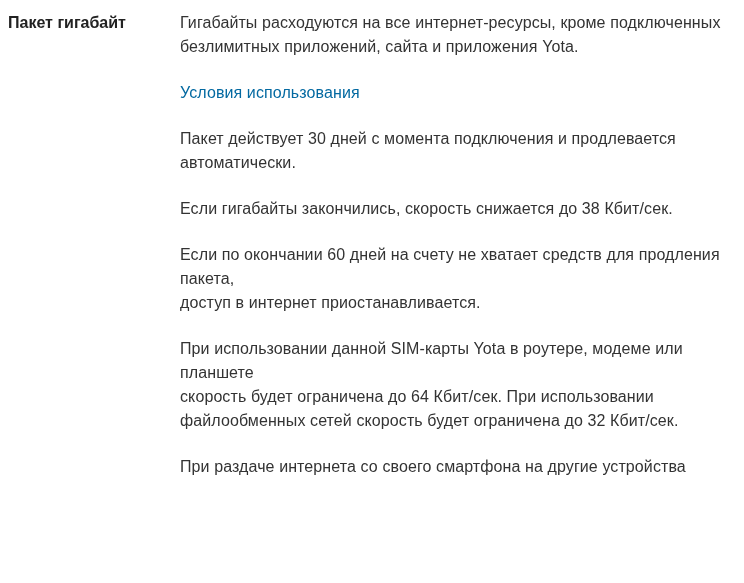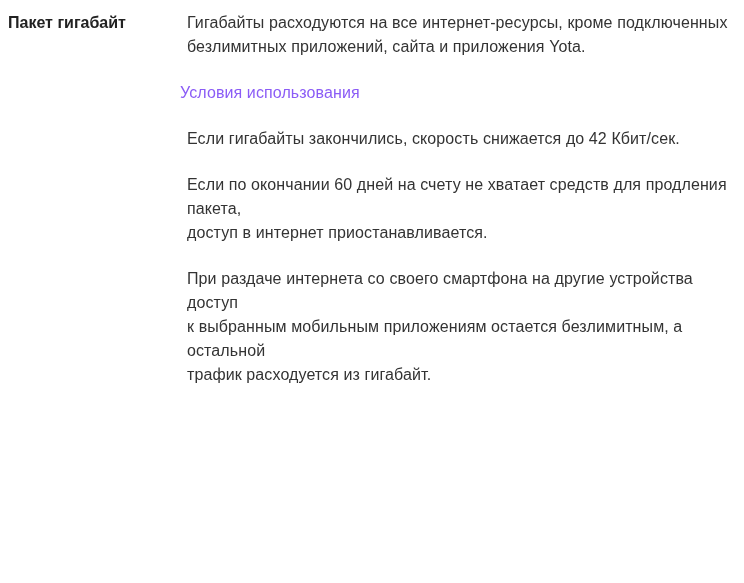--- a/index.html
+++ b/index.html
@@ -28,28 +28,28 @@
     color: #222222;
   }
   .desc-cell {
     max-width: 566px;
   }
   .desc-cell p {
     font-size: 16px;
     line-height: 24px;
     color: #333333;
     white-space: pre-line;     
-    margin: 0 0 22px 7px;
+    margin: 0 0 22px 0;
     letter-spacing: 0.1px;
   }
   .desc-cell .section-heading {
     font-size: 16px;
     line-height: 24px;
     font-weight: normal;
-    color: #8b5cf6;
+    color: #0369a1;
     margin: 0 0 22px 0;
     letter-spacing: 0.1px;
   }
 </style>
 </head>
 <body>
 
 <div class="page">
   <div class="def-row">
 
@@ -57,26 +57,31 @@
       <div class="term">Пакет гигабайт</div>
     </div>
 
     <div class="desc-cell">
       <p>Гигабайты расходуются на все интернет-ресурсы, кроме подключенных
 безлимитных приложений, сайта и приложения Yota.</p>
 
 
       <div class="section-heading">Условия использования</div>
 
+      <p>Пакет действует 30 дней с момента подключения и продлевается
+автоматически.</p>
 
-      <p>Если гигабайты закончились, скорость снижается до 42 Кбит/сек.</p>
+      <p>Если гигабайты закончились, скорость снижается до 38 Кбит/сек.</p>
 
       <p>Если по окончании 60 дней на счету не хватает средств для продления пакета,
 доступ в интернет приостанавливается.</p>
 
+      <p>При использовании данной SIM-карты Yota в роутере, модеме или планшете
+скорость будет ограничена до 64 Кбит/сек. При использовании
+файлообменных сетей скорость будет ограничена до 32 Кбит/сек.</p>
 
       <p>При раздаче интернета со своего смартфона на другие устройства доступ
 к выбранным мобильным приложениям остается безлимитным, а остальной
 трафик расходуется из гигабайт.</p>
     </div>
 
   </div>
 </div>
 
 </body></html>

